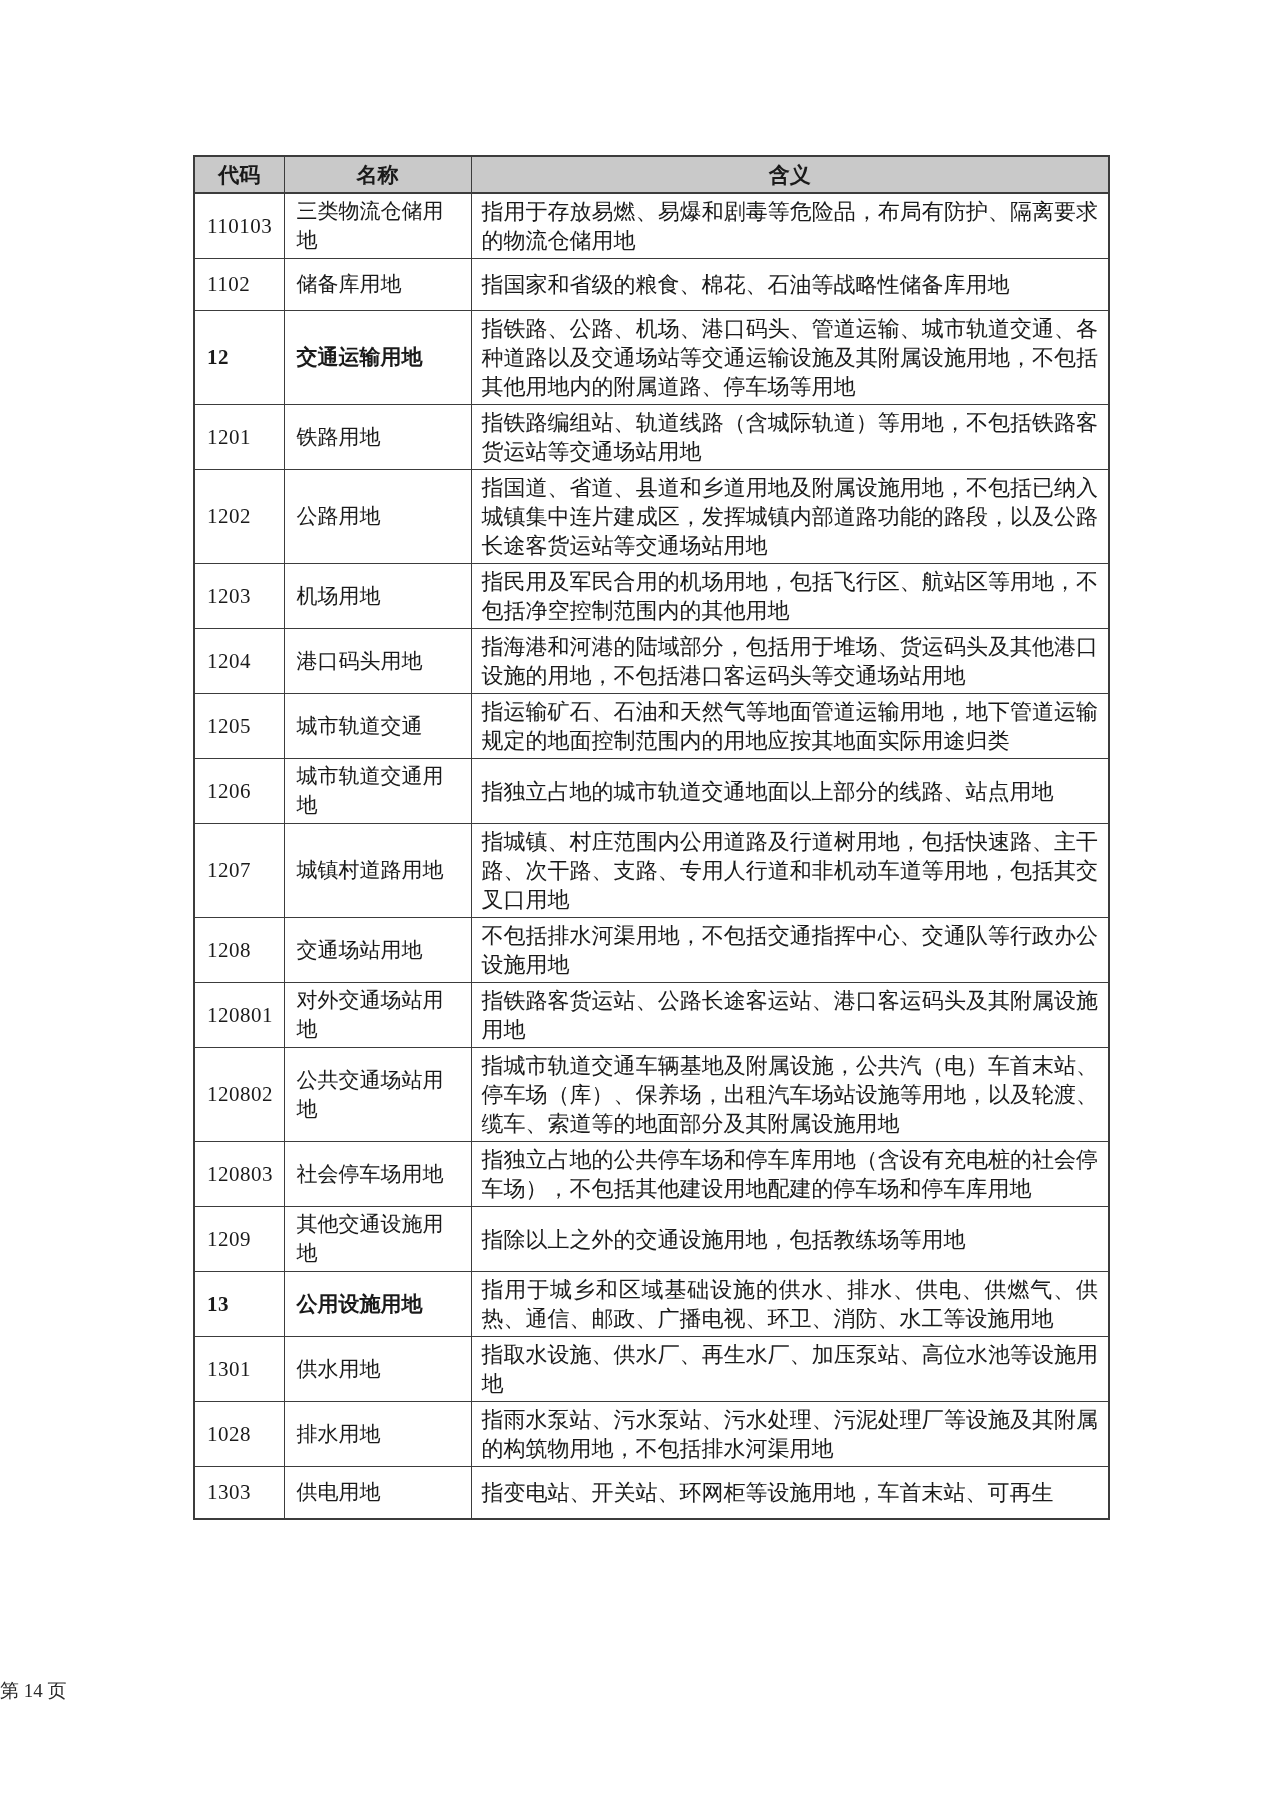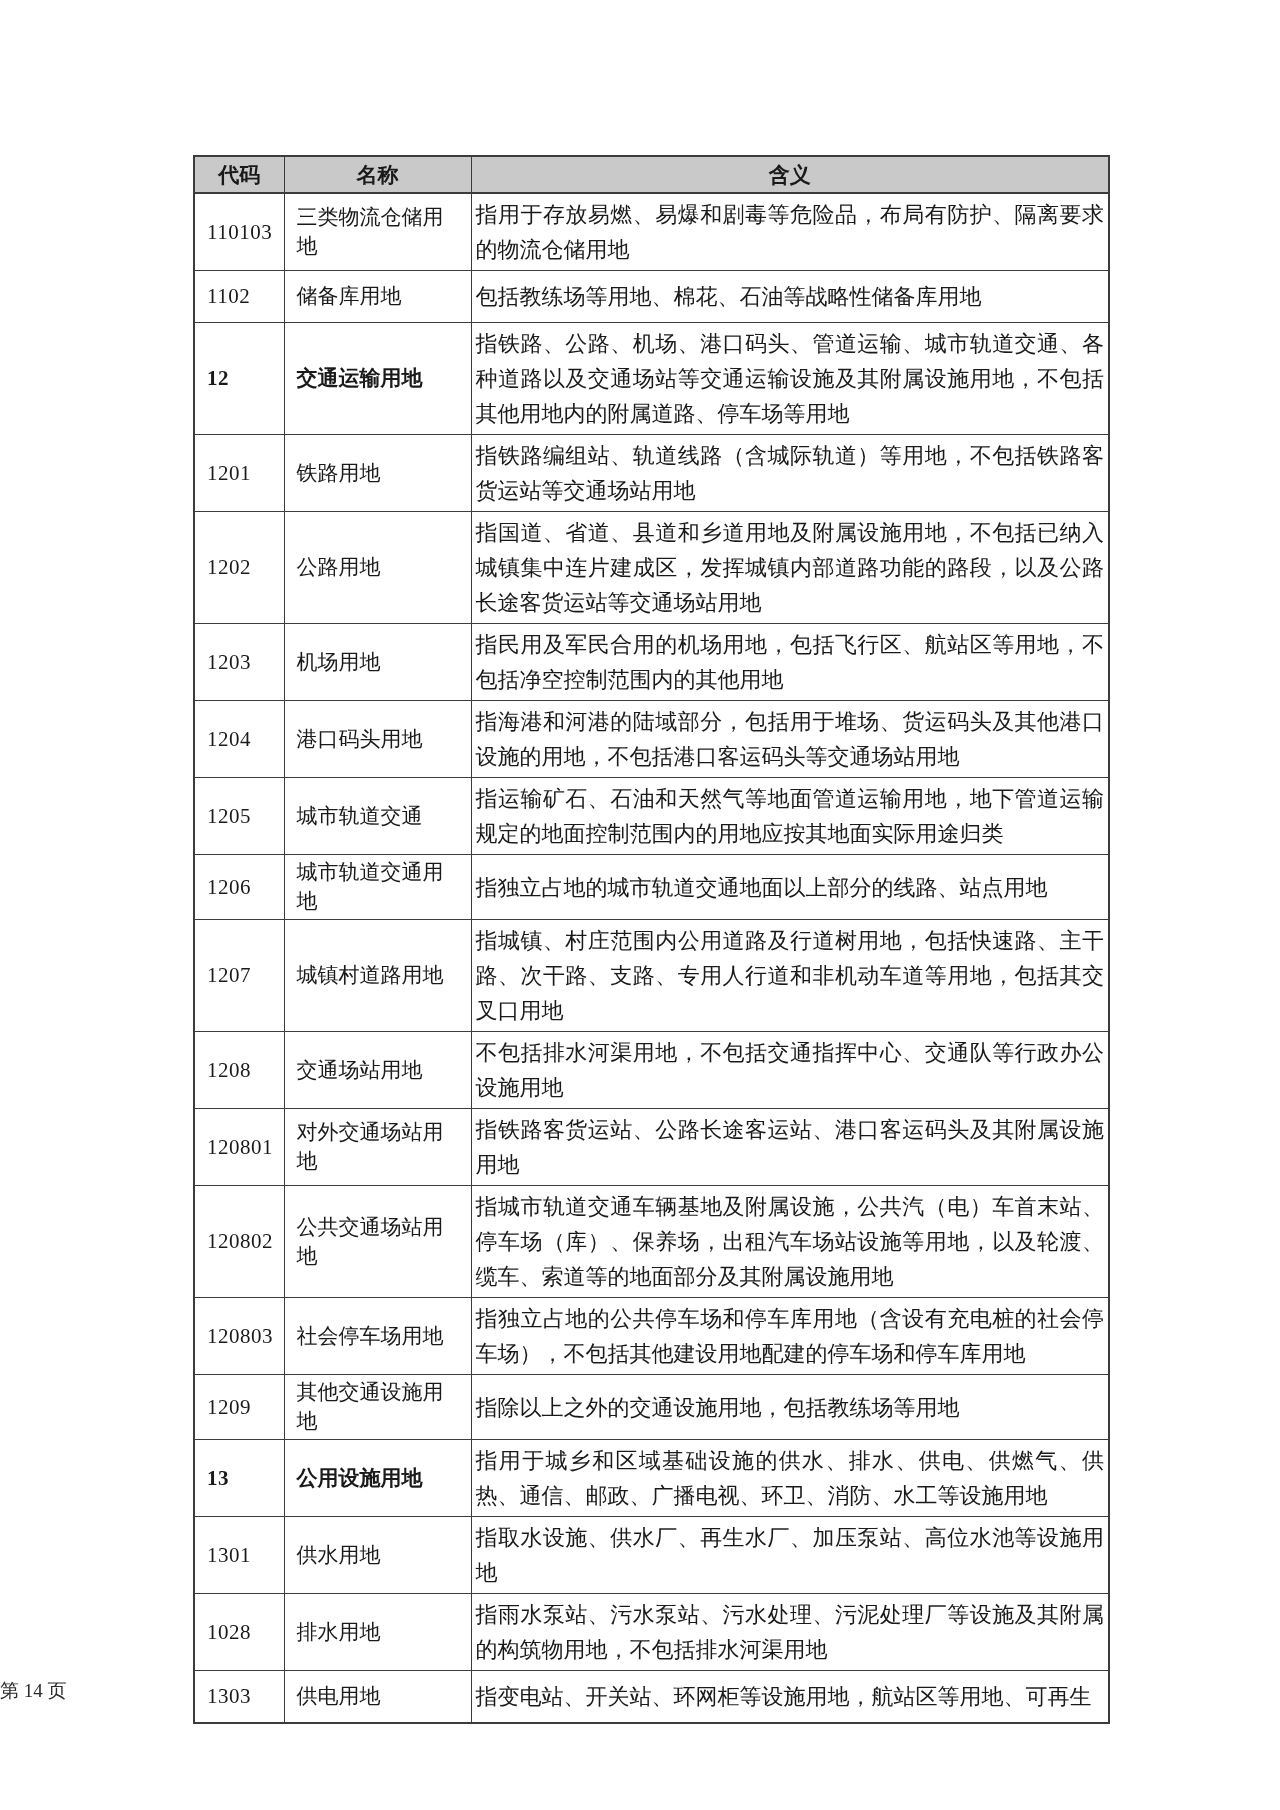--- a/index.html
+++ b/index.html
@@ -41,23 +41,23 @@
     font-weight:bold;
     text-align:center;
     height:37px;
     padding:2px 4px;
     border-bottom:2px solid var(--border);
   }
   tbody tr{height:52px;}
   td.code{padding:3px 6px 3px 12px;letter-spacing:.5px;}
   td.name{padding:3px 8px 3px 12px;line-height:29px;}
   td.meaning{
-    padding:3px 4px;
+    padding:3px 10px;
     font-size:22px;
-    line-height:35px;
+    line-height:29px;
     text-align:justify;
   }
   tr.emphasis td.code,
   tr.emphasis td.name{font-weight:bold;}
   .page-footer{
     position:absolute;
     left:0;top:1678px;
     width:1280px;
     font-size:19px;
     color:#2a2a2a;
@@ -83,21 +83,21 @@
     </thead>
     <tbody>
         <tr>
     <td class="code">110103</td>
     <td class="name">三类物流仓储用地</td>
     <td class="meaning">指用于存放易燃、易爆和剧毒等危险品，布局有防护、隔离要求的物流仓储用地</td>
   </tr>
         <tr>
     <td class="code">1102</td>
     <td class="name">储备库用地</td>
-    <td class="meaning">包括教练场等用地、棉花、石油等战略性储备库用地</td>
+    <td class="meaning">指国家和省级的粮食、棉花、石油等战略性储备库用地</td>
   </tr>
         <tr class="emphasis">
     <td class="code">12</td>
     <td class="name">交通运输用地</td>
     <td class="meaning">指铁路、公路、机场、港口码头、管道运输、城市轨道交通、各种道路以及交通场站等交通运输设施及其附属设施用地，不包括其他用地内的附属道路、停车场等用地</td>
   </tr>
         <tr>
     <td class="code">1201</td>
     <td class="name">铁路用地</td>
     <td class="meaning">指铁路编组站、轨道线路（含城际轨道）等用地，不包括铁路客货运站等交通场站用地</td>
@@ -168,20 +168,20 @@
     <td class="meaning">指取水设施、供水厂、再生水厂、加压泵站、高位水池等设施用地</td>
   </tr>
         <tr>
     <td class="code">1028</td>
     <td class="name">排水用地</td>
     <td class="meaning">指雨水泵站、污水泵站、污水处理、污泥处理厂等设施及其附属的构筑物用地，不包括排水河渠用地</td>
   </tr>
         <tr>
     <td class="code">1303</td>
     <td class="name">供电用地</td>
-    <td class="meaning">指变电站、开关站、环网柜等设施用地，航站区等用地、可再生</td>
+    <td class="meaning">指变电站、开关站、环网柜等设施用地，车首末站、可再生</td>
   </tr>
       </tbody>
   </table>
 
   <div class="page-footer">第 14 页</div>
 
 </div>
 
 </body></html>

